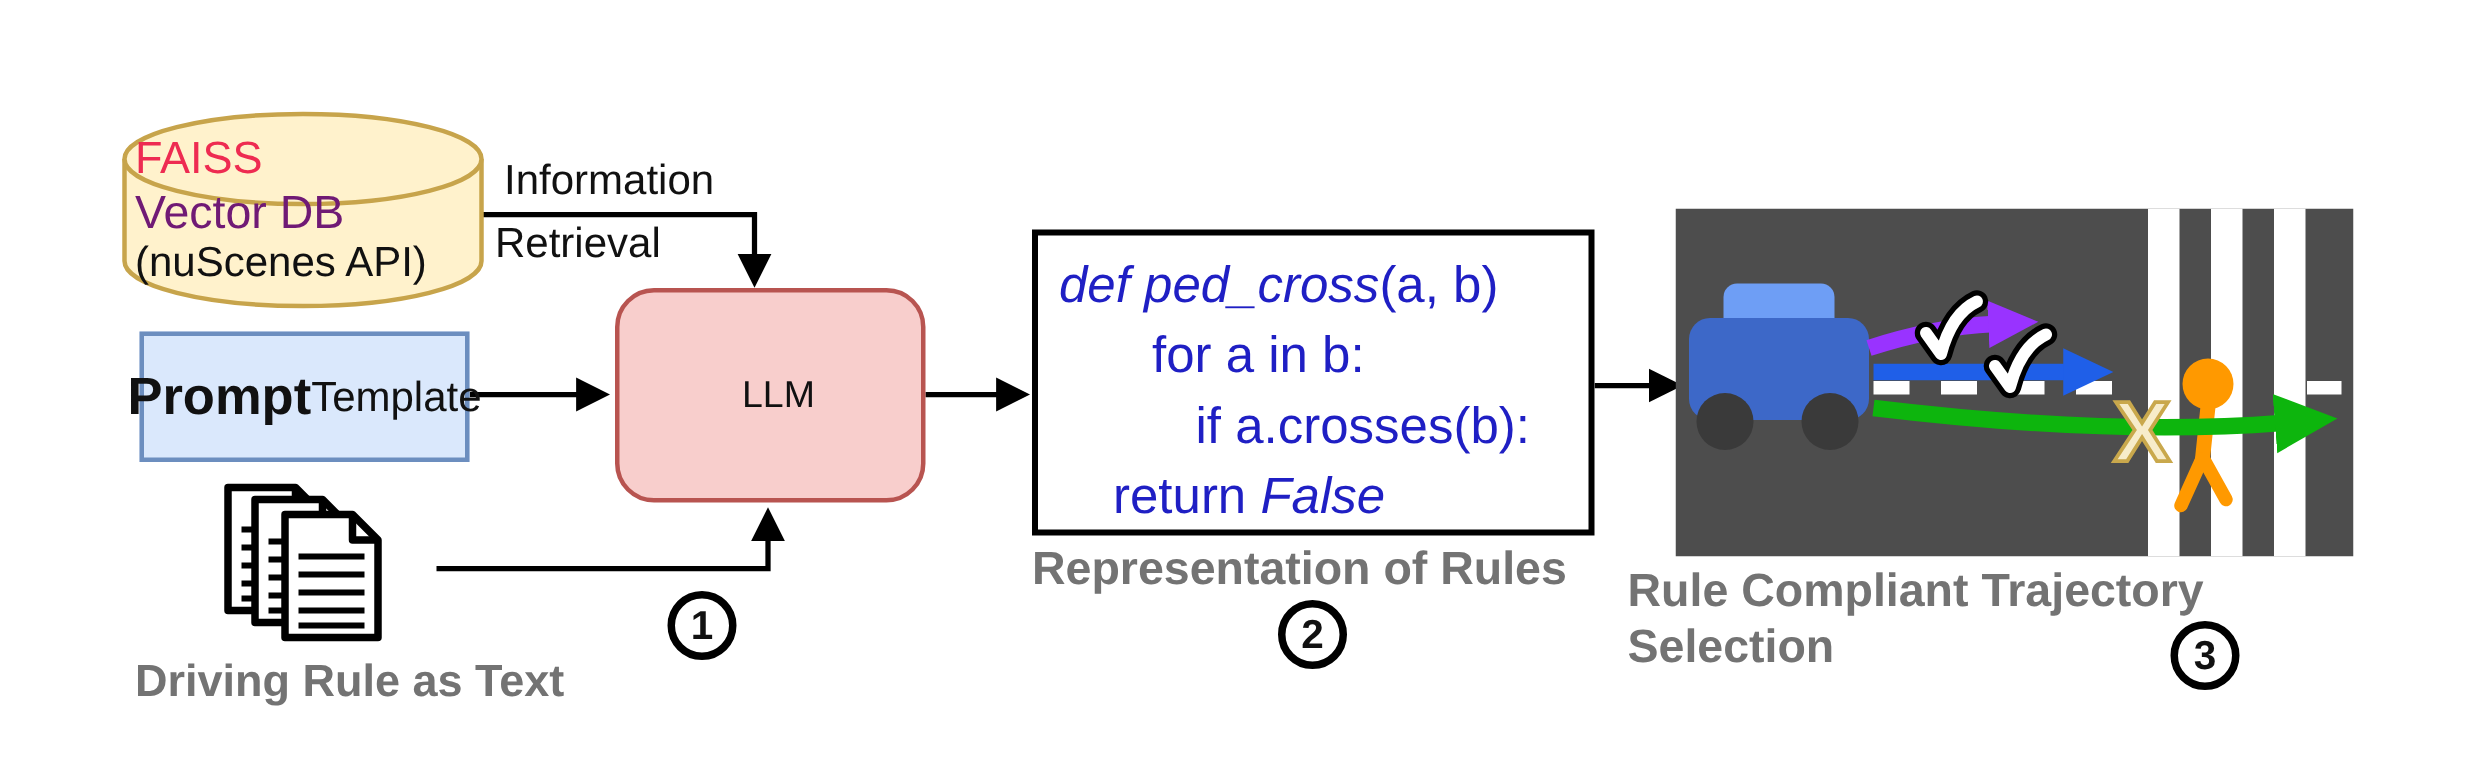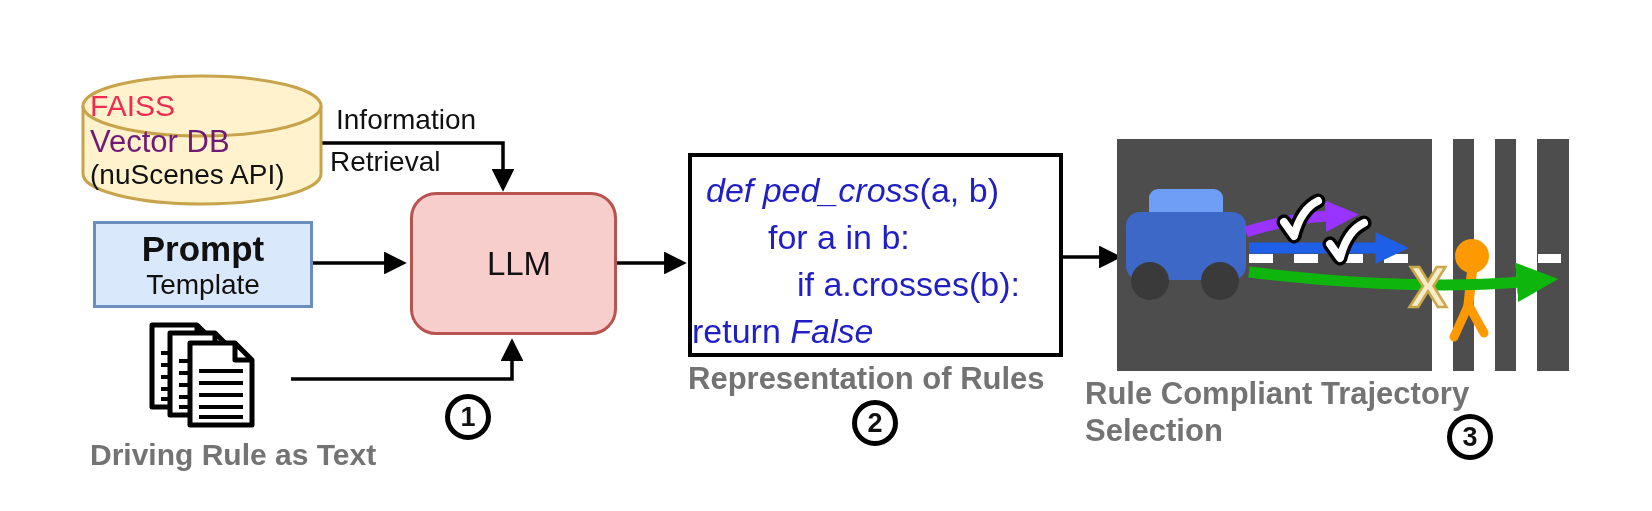--- a/index.html
+++ b/index.html
@@ -10,33 +10,33 @@
   .abs{position:absolute;}
   .ctr{text-align:left;}
   
   .faiss{left:90px;top:89px;width:226px;font-size:30px;color:#ee2b51;}
   .vdb{left:90px;top:124px;width:226px;font-size:31px;font-weight:normal;color:#701a75;}
   .napi{left:90px;top:159px;width:226px;font-size:28px;color:#111;}
   
   .inf1{left:336px;top:104px;width:180px;font-size:28px;color:#111;}
   .inf2{left:330px;top:146px;width:160px;font-size:28px;color:#111;}
   
-  .prompt-box{left:93px;top:221px;width:220px;height:87px;background:#dae8fc;border:3px solid #6c8ebf;box-sizing:border-box;display:flex;flex-direction:column;justify-content:center;align-items:center;}
+  .prompt-box{left:93px;top:221px;width:220px;height:87px;background:#dae8fc;border:3px solid #6c8ebf;box-sizing:border-box;display:flex;flex-direction:row;justify-content:center;align-items:center;}
   .prompt-title{font-size:35px;font-weight:bold;color:#111;line-height:40px;}
   .prompt-sub{font-size:28px;color:#111;line-height:32px;}
   
   .llm-box{left:410px;top:192px;width:207px;height:143px;background:#f8cecc;border:3px solid #b85450;border-radius:26px;box-sizing:border-box;display:flex;justify-content:center;align-items:center;}
-  .llm-label{font-size:33px;color:#111;margin-left:11px;}
+  .llm-label{font-size:25px;color:#111;margin-left:11px;}
   
   .code-box{left:688px;top:153px;width:375px;height:204px;background:#fff;border:4px solid #000;box-sizing:border-box;padding-top:10px;}
   .code-line{font-size:34px;line-height:47px;color:#1f1fc4;white-space:pre;}
   .cl1{padding-left:14px;}
   .cl2{padding-left:76px;}
   .cl3{padding-left:105px;}
-  .cl4{}
+  .cl4{padding-left:50px;}
   .it{font-style:italic;text-align:right;}
   
   .cap{font-weight:bold;color:#737373;}
   .code-cap{left:688px;top:361px;width:375px;font-size:31px;}
   .drive-cap{left:90px;top:438px;width:340px;font-size:30px;}
   .scene-cap{left:1085px;top:375px;width:460px;font-size:31px;line-height:37px;}
   
   .badge{width:46px;height:46px;border:5px solid #000;border-radius:50%;box-sizing:border-box;font-size:27px;font-weight:bold;color:#111;display:flex;align-items:center;justify-content:center;background:#fff;}
   .b1{left:445px;top:394px;}
   .b2{left:852px;top:400px;}

